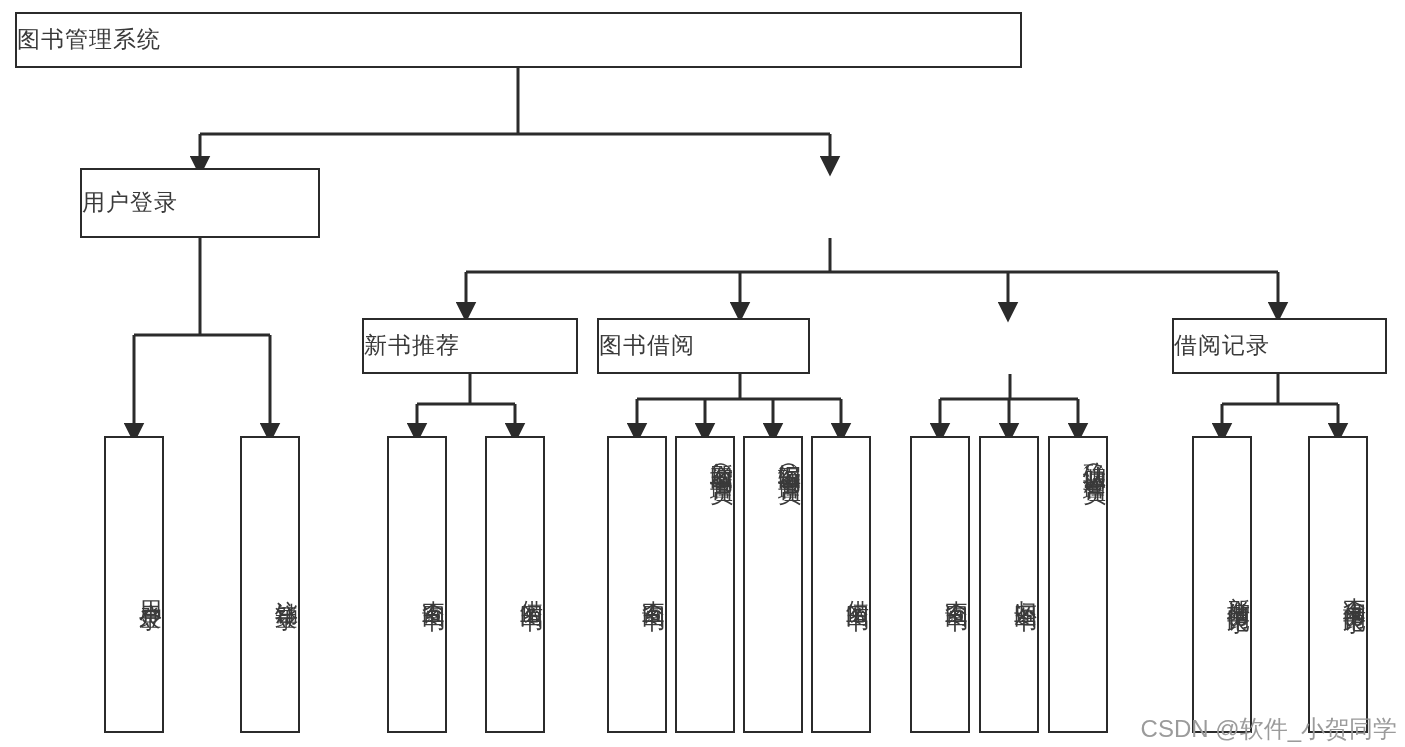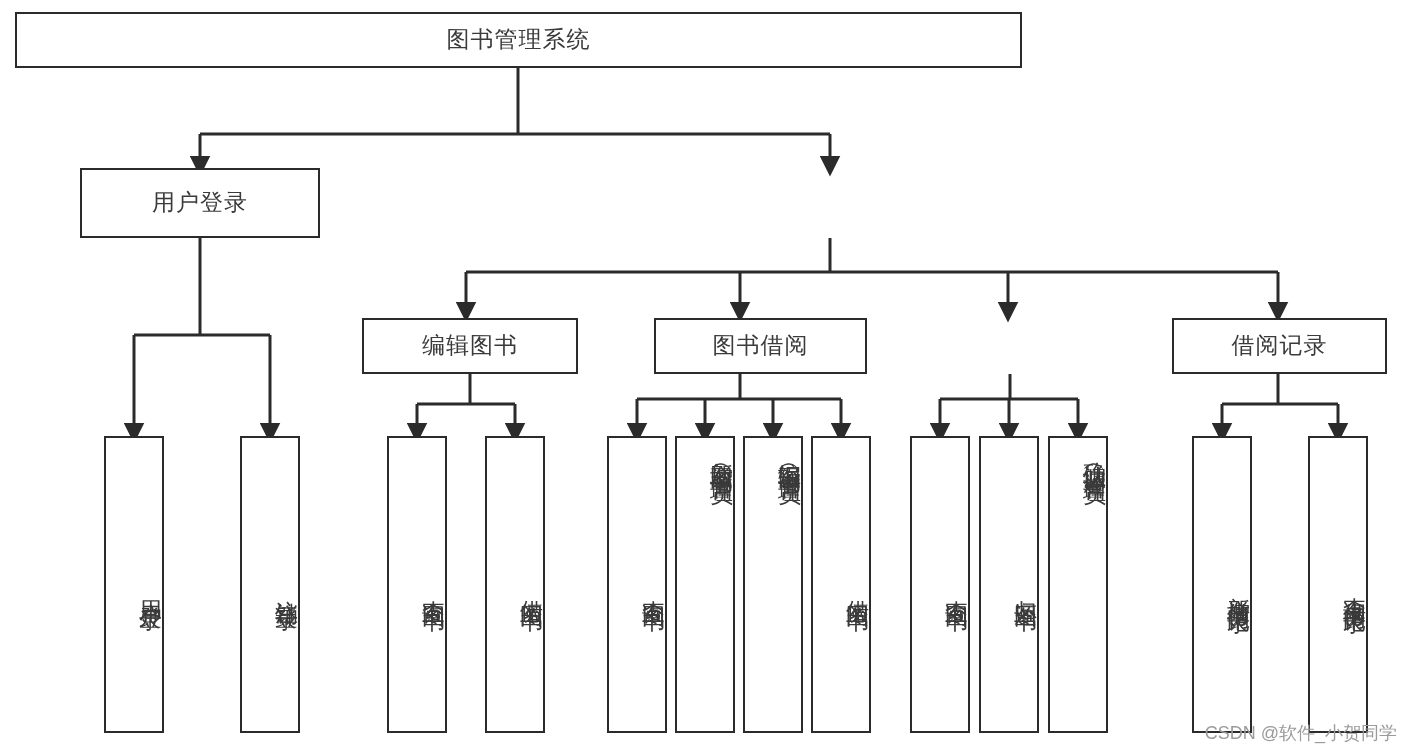--- a/index.html
+++ b/index.html
@@ -25,21 +25,21 @@
     height: 747px;
   }
   .node {
     position: absolute;
     box-sizing: border-box;
     border: 2px solid #2b2b2b;
     background: #ffffff;
     color: #3a3a3a;
     display: flex;
     align-items: center;
-    justify-content: center;
+    justify-content: flex-start;
     z-index: 2;
   }
   .node.horiz {
     font-size: 23px;
     letter-spacing: 1px;
     line-height: 1.1;
   }
   .node.vert {
     writing-mode: vertical-rl;
     text-orientation: upright;
@@ -50,21 +50,21 @@
     padding-top: 6px;
     line-height: 1.0;
   }
   .node.vert.topalign {
     justify-content: flex-start;
   }
   .watermark {
     position: absolute;
     right: 8px;
     bottom: 2px;
-    font-size: 18px;
+    font-size: 24px;
     color: #9b9b9b;
     white-space: nowrap;
     z-index: 5;
   }
 </style>
 </head>
 <body>
 
 <div id="canvas">
 
@@ -123,23 +123,23 @@
 
   <div class="node horiz" style="left:15px; top:12px; width:1007px; height:56px;">
     <span>图书管理系统</span>
   </div>
 
   <div class="node horiz" style="left:80px; top:168px; width:240px; height:70px;">
     <span>用户登录</span>
   </div>
 
   <div class="node horiz" style="left:362px; top:318px; width:216px; height:56px;">
-    <span>编辑图书</span>
+    <span>新书推荐</span>
   </div>
-  <div class="node horiz" style="left:654px; top:318px; width:213px; height:56px;">
+  <div class="node horiz" style="left:597px; top:318px; width:213px; height:56px;">
     <span>图书借阅</span>
   </div>
   <div class="node horiz" style="left:1172px; top:318px; width:215px; height:56px;">
     <span>借阅记录</span>
   </div>
 
   <div class="node vert" style="left:104px; top:436px; width:60px; height:297px;">
     <span>用户登录</span>
   </div>
   <div class="node vert" style="left:240px; top:436px; width:60px; height:297px;">

